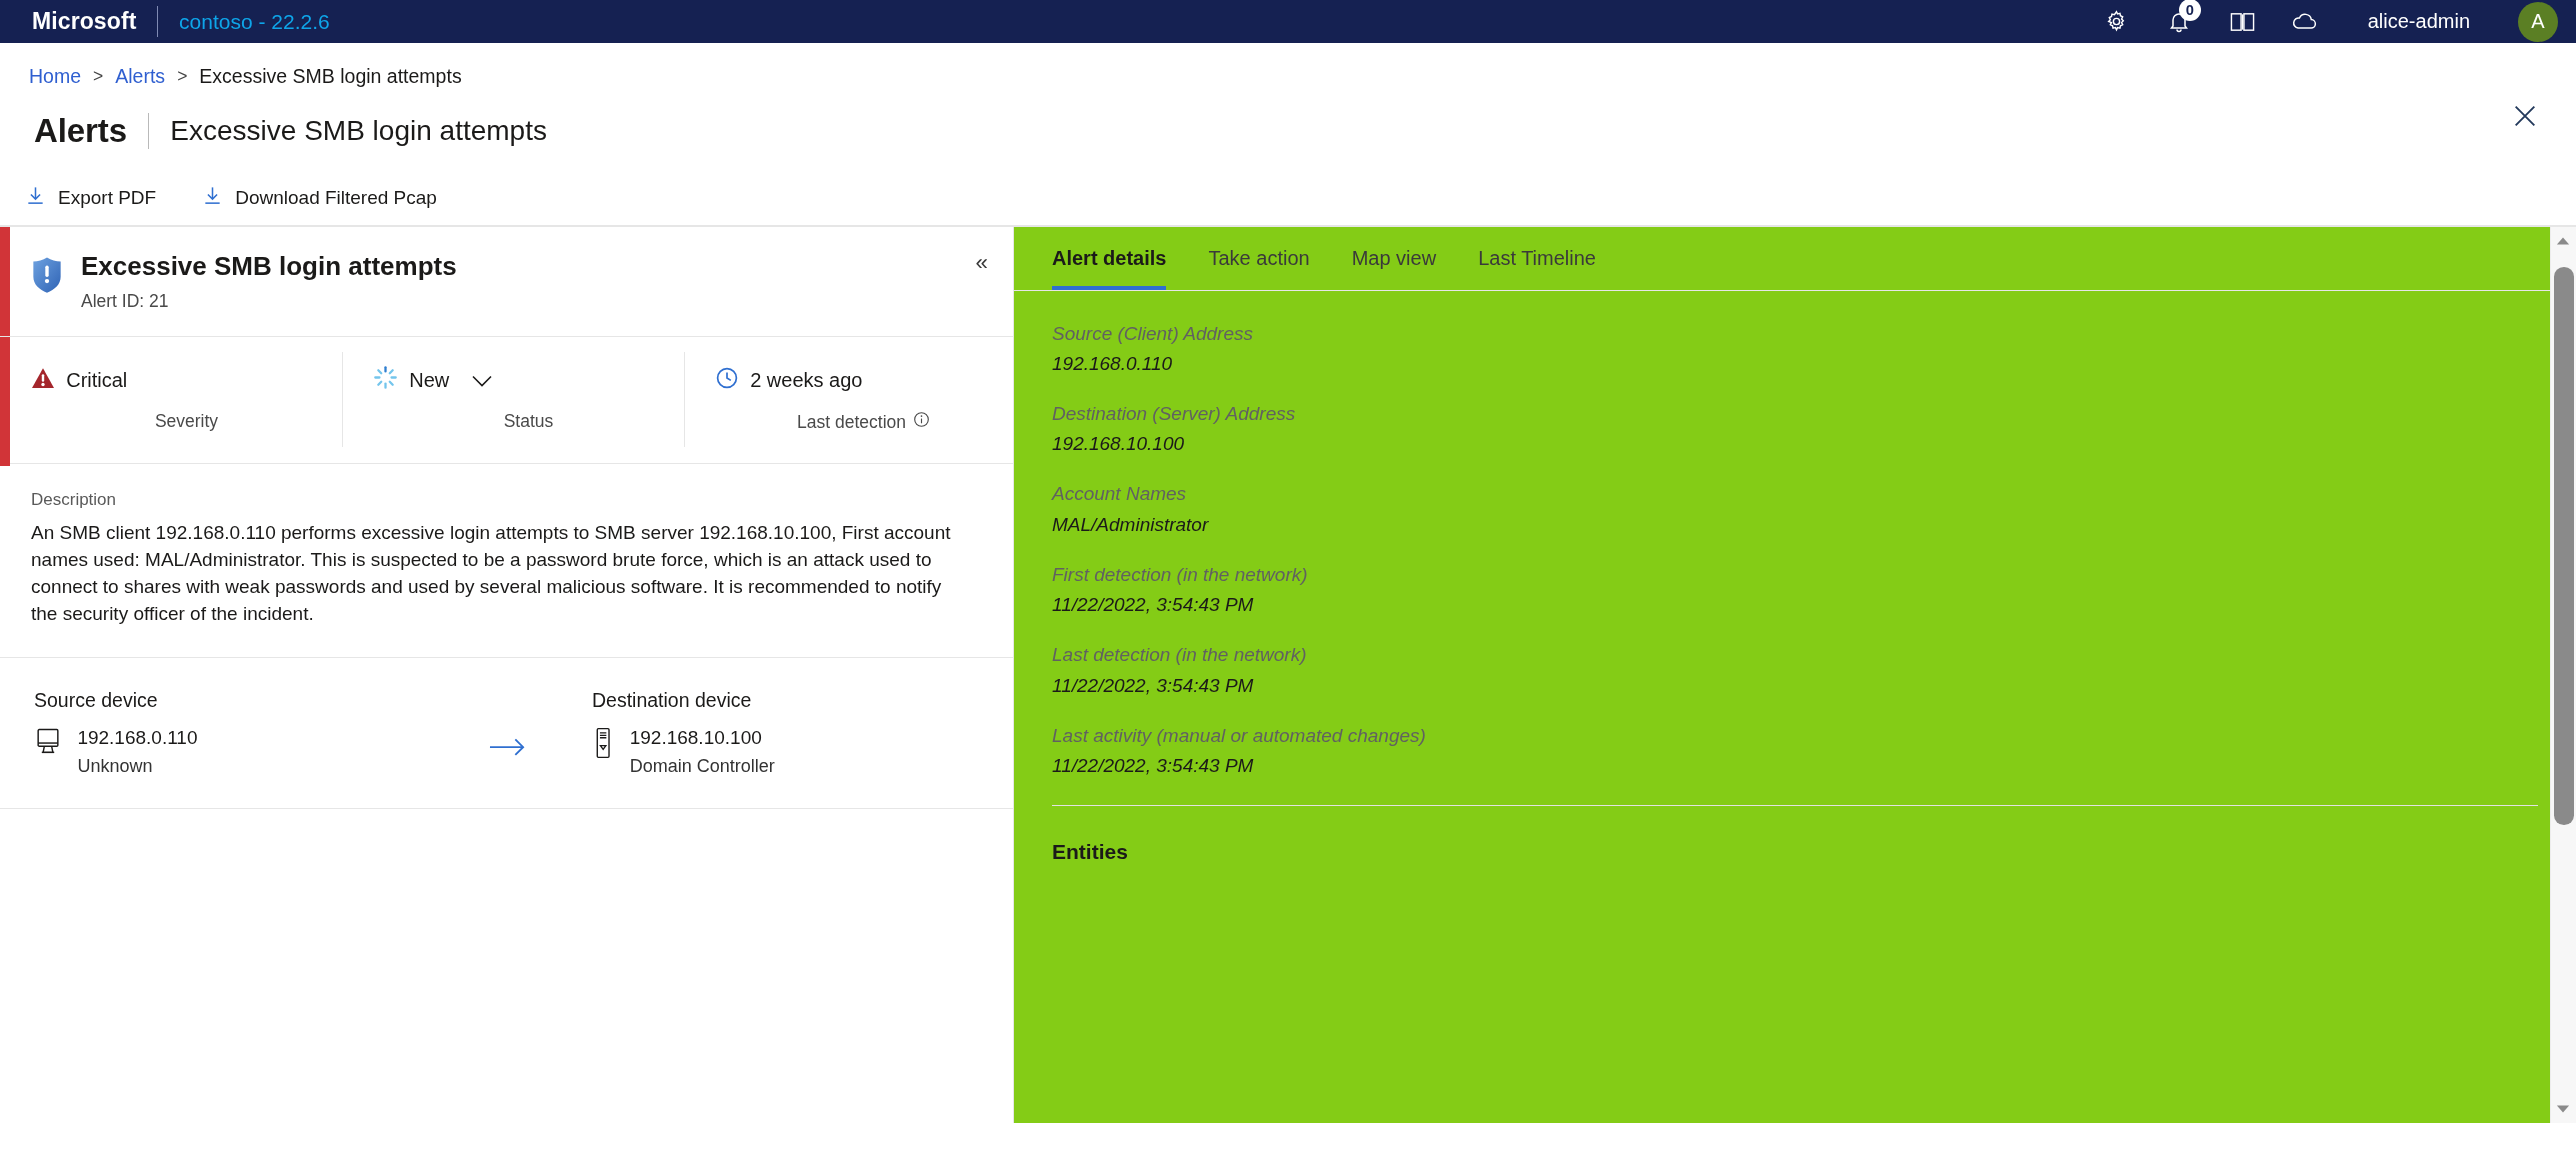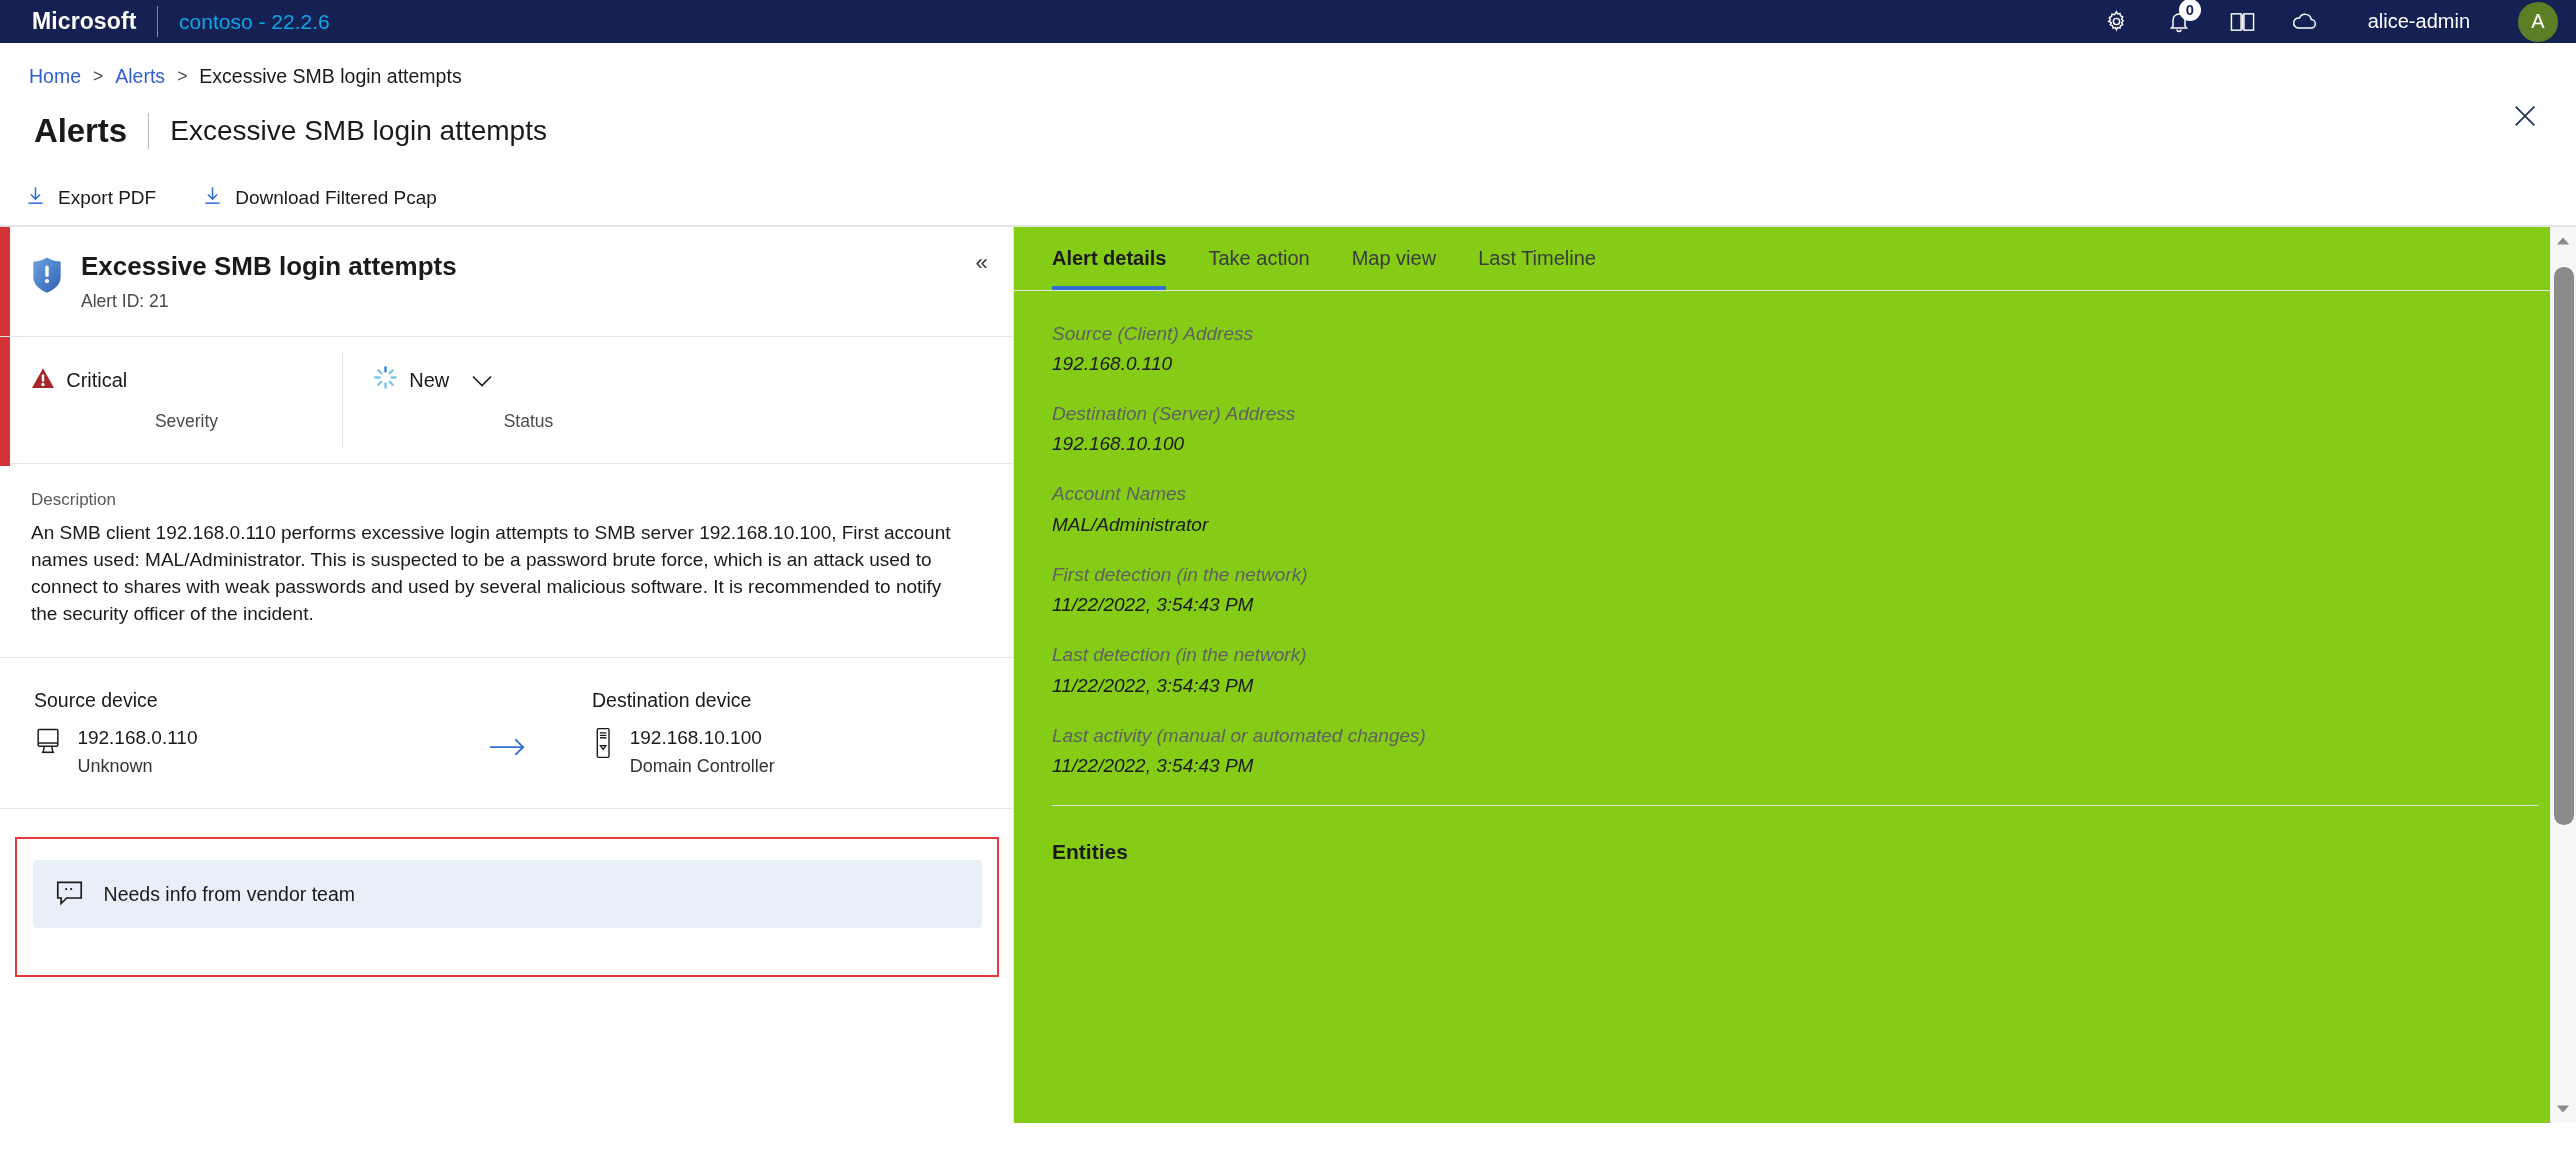--- a/index.html
+++ b/index.html
@@ -538,20 +538,41 @@
             <svg width="24" height="17" viewBox="0 0 24 16" fill="none" stroke="#1b1a19" stroke-width="1.6">
               <path d="M3 4l9 9 9-9"></path>
             </svg>
           </span>
         </div>
         <div class="meta-label">
           <span>Status</span>
         </div>
       </div>
 
+      <div class="meta-cell c3">
+        <div class="meta-top">
+          <span>
+            <svg width="24" height="24" viewBox="0 0 24 24" fill="none" stroke="#2f6fd0" stroke-width="1.7">
+              <circle cx="12" cy="12" r="9.4"></circle>
+              <path d="M12 6.6V12l3.8 2.4"></path>
+            </svg>
+          </span>
+          <span>2 weeks ago</span>
+        </div>
+        <div class="meta-label">
+          <span>Last detection</span>
+          <span>
+            <svg width="17" height="17" viewBox="0 0 18 18" fill="none" stroke="#4a4a4a" stroke-width="1.2">
+              <circle cx="9" cy="9" r="7.2"></circle>
+              <path d="M9 8v5"></path>
+                <circle cx="9" cy="5.4" r=".9" fill="#4a4a4a" stroke="none"></circle>
+            </svg>
+          </span>
+        </div>
+      </div>
     </div>
 
     <div class="desc-block">
       <div class="desc-label">Description</div>
       <div class="desc-text">An SMB client 192.168.0.110 performs excessive login attempts to SMB server 192.168.10.100, First account names used: MAL/Administrator. This is suspected to be a password brute force, which is an attack used to connect to shares with weak passwords and used by several malicious software. It is recommended to notify the security officer of the incident.</div>
     </div>
 
     <div class="device-block">
       <div class="device-col">
         <div class="device-head">Source device</div>
@@ -589,32 +610,20 @@
             </svg>
           </span>
           <div>
             <div class="device-txt-ip">192.168.10.100</div>
             <div class="device-txt-type">Domain Controller</div>
           </div>
         </div>
       </div>
     </div>
 
-    <div class="comment-wrap">
-      <div class="comment-pill">
-        <span>
-          <svg width="29" height="28" viewBox="0 0 26 24" fill="none" stroke="#1b1a19" stroke-width="1.5">
-            <path d="M2.5 2.5h21v14h-13l-5 5v-5h-3z"></path>
-            <circle cx="10" cy="8.5" r="1" fill="#1b1a19" stroke="none"></circle>
-            <circle cx="14.5" cy="8.5" r="1" fill="#1b1a19" stroke="none"></circle>
-          </svg>
-        </span>
-        <span class="comment-text">Needs info from vendor team</span>
-      </div>
-    </div>
   </div>
 
   <div class="right-pane">
 
     <div class="tabs">
       <div class="tab active">Alert details</div>
       <div class="tab">Take action</div>
       <div class="tab">Map view</div>
       <div class="tab">Last Timeline</div>
     </div>

